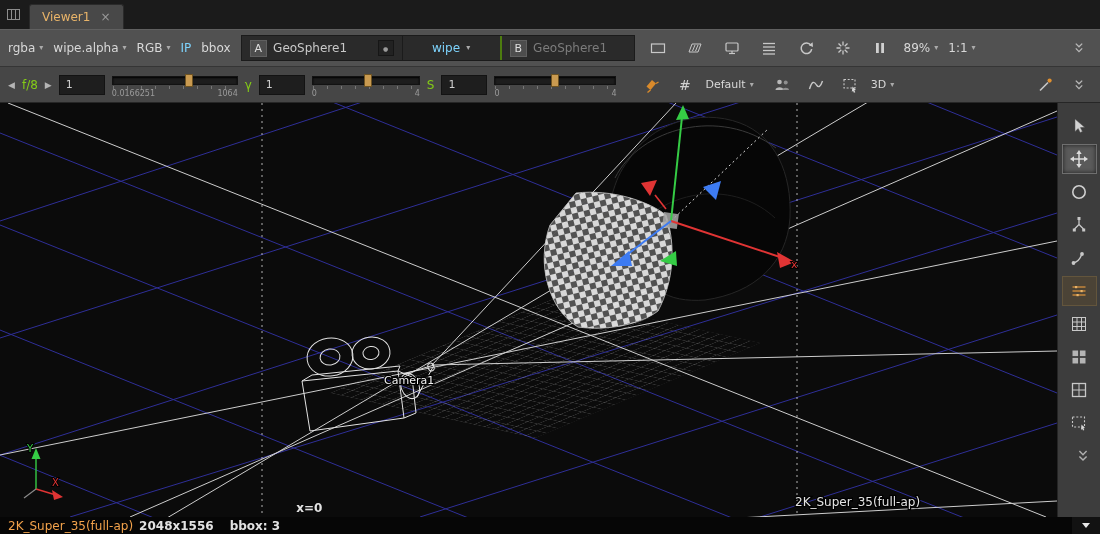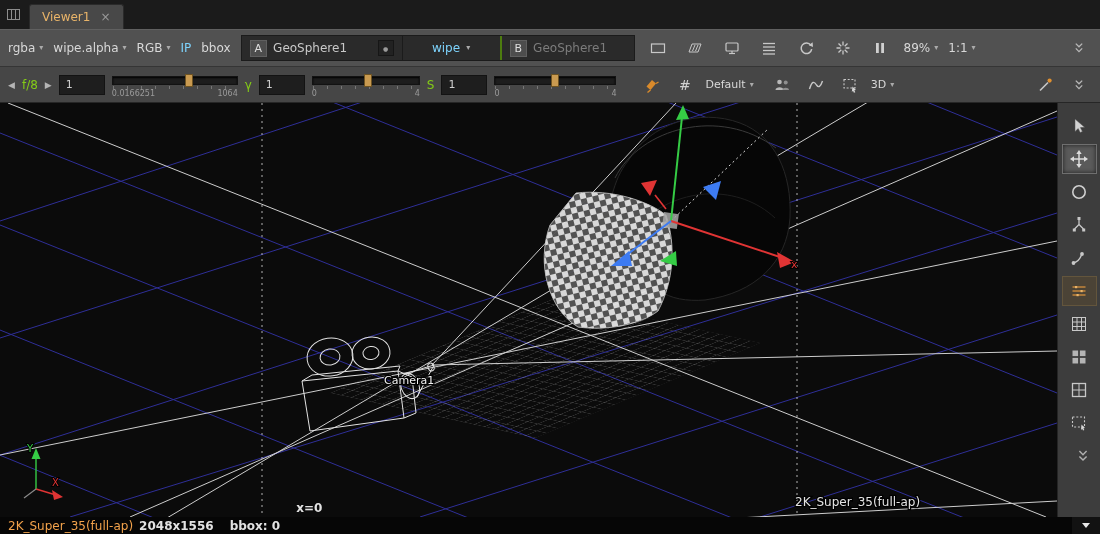--- a/index.html
+++ b/index.html
@@ -472,21 +472,21 @@
         <svg width="18" height="18" viewBox="0 0 20 20">
           <path d="M6 4.5 L10 8.5 L14 4.5 M6 10.5 L10 14.5 L14 10.5" fill="none" stroke="#b0b0b0" stroke-width="1.6"></path>
           </svg>
       </span>
     </div>
   </div>
 
   <div class="status">
     <span class="fmt">2K_Super_35(full-ap)</span>
     <span class="white" style="margin-left:-10px">2048x1556</span>
-    <span class="white">bbox: 0</span>
+    <span class="white">bbox: 3</span>
     <span class="grp">
       <span class="white">x=0</span>
       <span class="white">y=0</span>
     </span>
     <span class="err-btn">
       <span class="tri-down"></span>
     </span>
   </div>
 
 </div>

